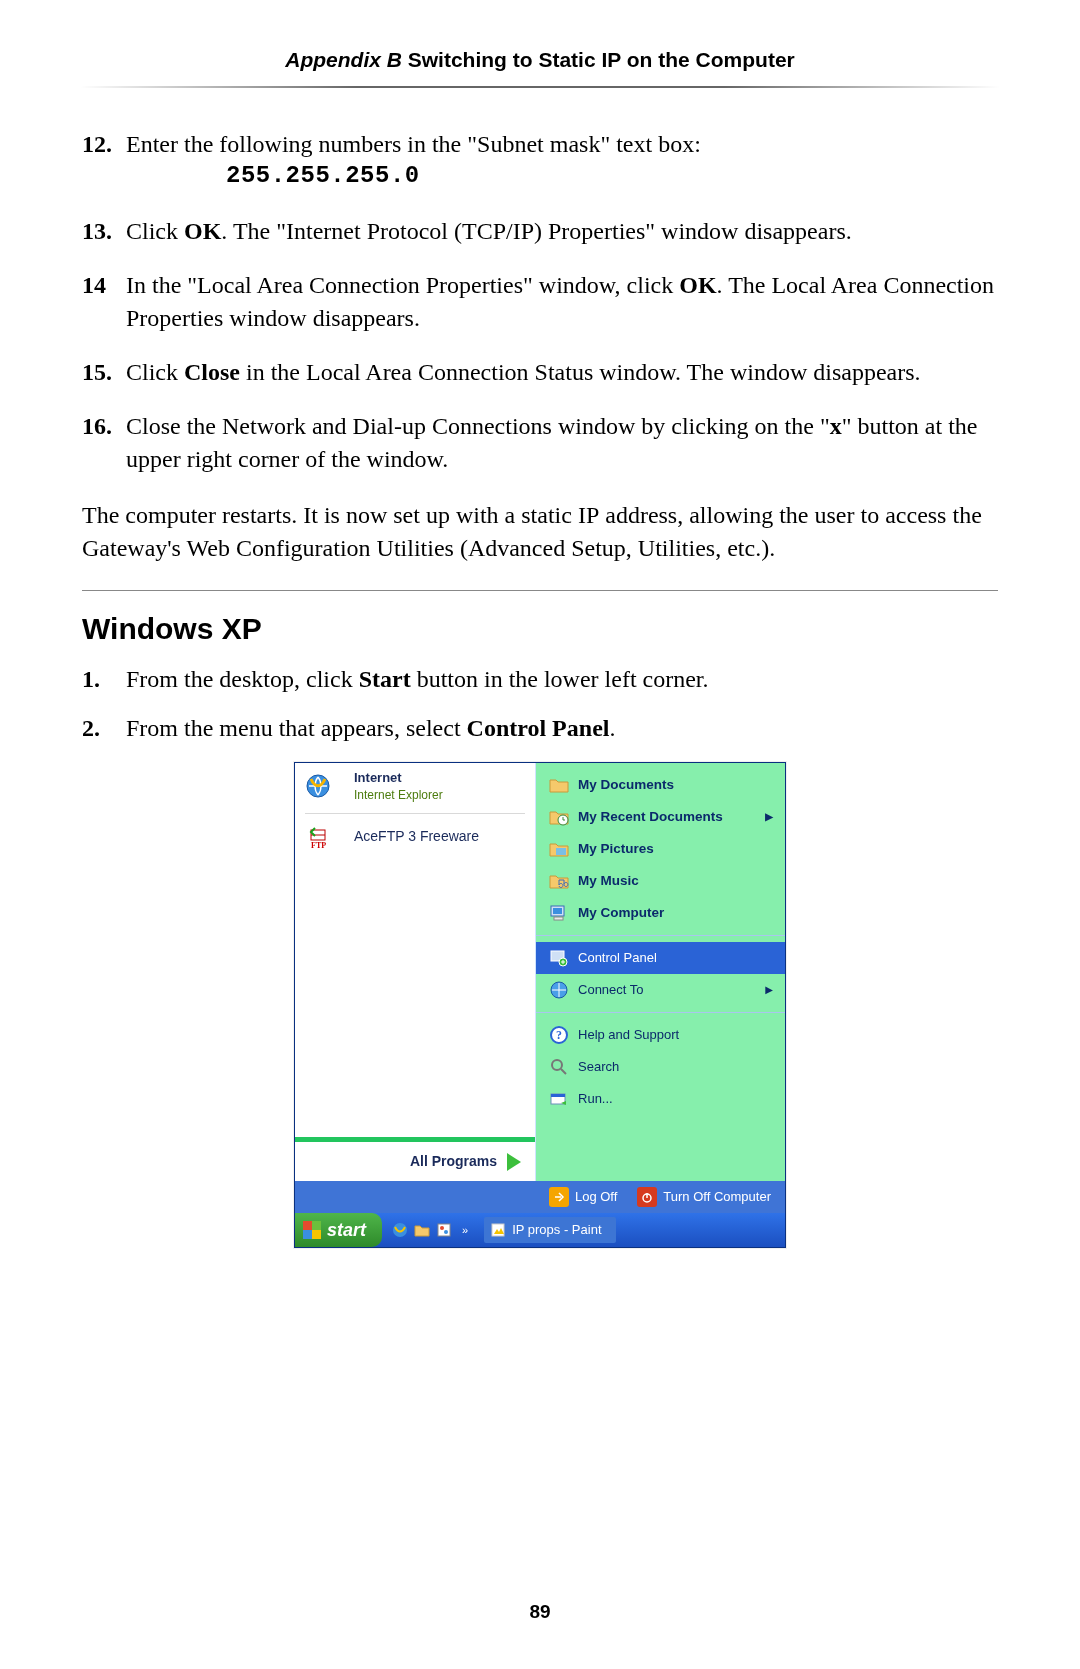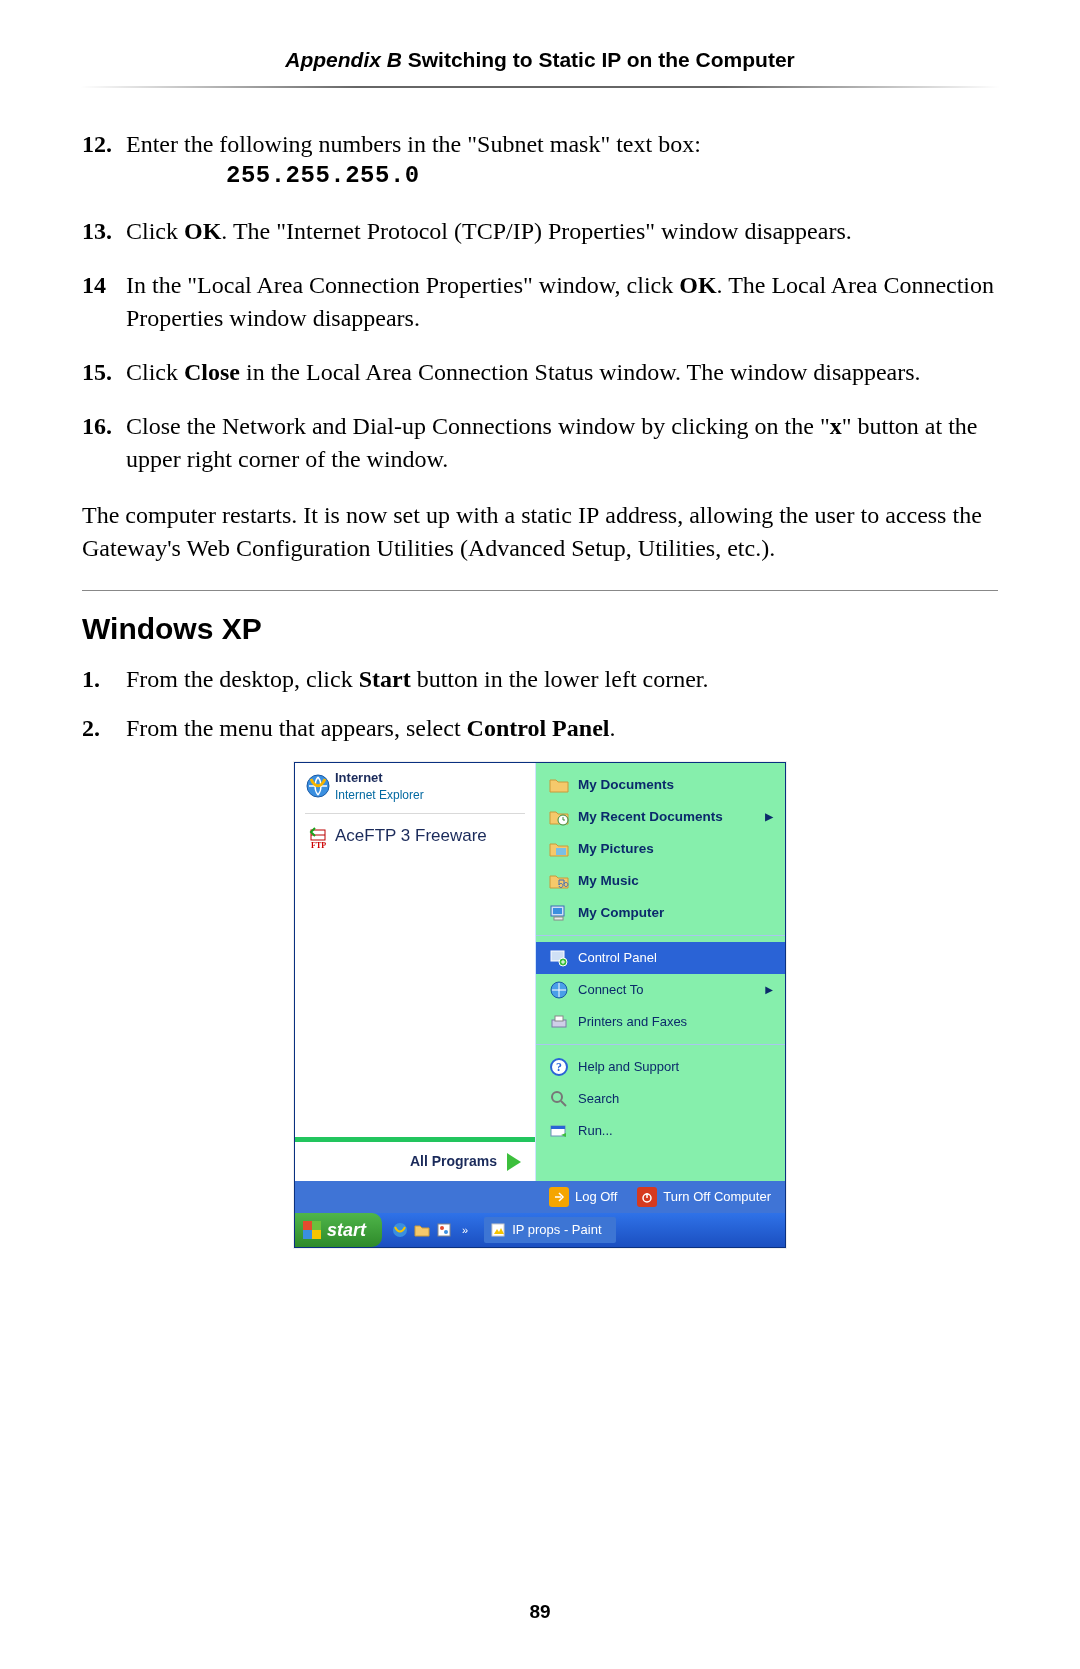--- a/index.html
+++ b/index.html
@@ -92,26 +92,26 @@
     width: 250px;
     background: #86efac;
     display: flex;
     flex-direction: column;
     padding-top: 6px;
   }
   .pin {
     display: flex;
     align-items: center;
     padding: 6px 10px;
-    gap: 4px;
+    gap: 23px;
   }
   .pin .ic { width: 26px; height: 26px; display:flex; align-items:center; justify-content:center; }
   .pin .txt .t1 { font-weight: bold; font-size: 13px; color:#1a2a5a; }
-  .pin .txt .t2 { font-size: 12px; color:#0369a1; }
-  .pin.single .txt { font-size: 17px; color:#1a2a5a; }
+  .pin .txt .t2 { font-size: 12px; color:#4d7c0f; }
+  .pin.single .txt { font-size: 14px; color:#1a2a5a; }
   .sep-left {
     border-top: 1px solid #d9d9d9;
     margin: 4px 10px;
   }
   .allprog {
     margin-top: auto;
     border-top: 5px solid #22c55e;
     display: flex;
     align-items: center;
     justify-content: flex-end;
@@ -379,29 +379,20 @@
         <div class="ritem normal">
           <div class="ic">
               <svg width="20" height="20">
                 <circle cx="10" cy="10" r="8" fill="#4a9fe8" stroke="#1b5aa5"></circle>
                 <path d="M3 10h14M10 3v14" stroke="#fff"></path>
               </svg>
             </div>
           <span>Connect To</span>
           <span class="arrow">▶</span>
         </div>
-        <div class="ritem normal">
-          <div class="ic">
-              <svg width="20" height="20">
-                <rect x="3" y="8" width="14" height="7" fill="#cfcfe8" stroke="#7a7aa8"></rect>
-                <rect x="6" y="4" width="8" height="5" fill="#fff" stroke="#888"></rect>
-              </svg>
-            </div>
-          <span>Printers and Faxes</span>
-        </div>
         <div class="sep-r"></div>
         <div class="ritem normal">
           <div class="ic">
               <svg width="20" height="20">
                 <circle cx="10" cy="10" r="8" fill="#fff" stroke="#2a63d6" stroke-width="2"></circle>
                 <text x="10" y="14" text-anchor="middle" font-size="12" fill="#2a63d6" font-family="Tahoma" font-weight="bold">?</text>
               </svg>
             </div>
           <span>Help and Support</span>
         </div>

